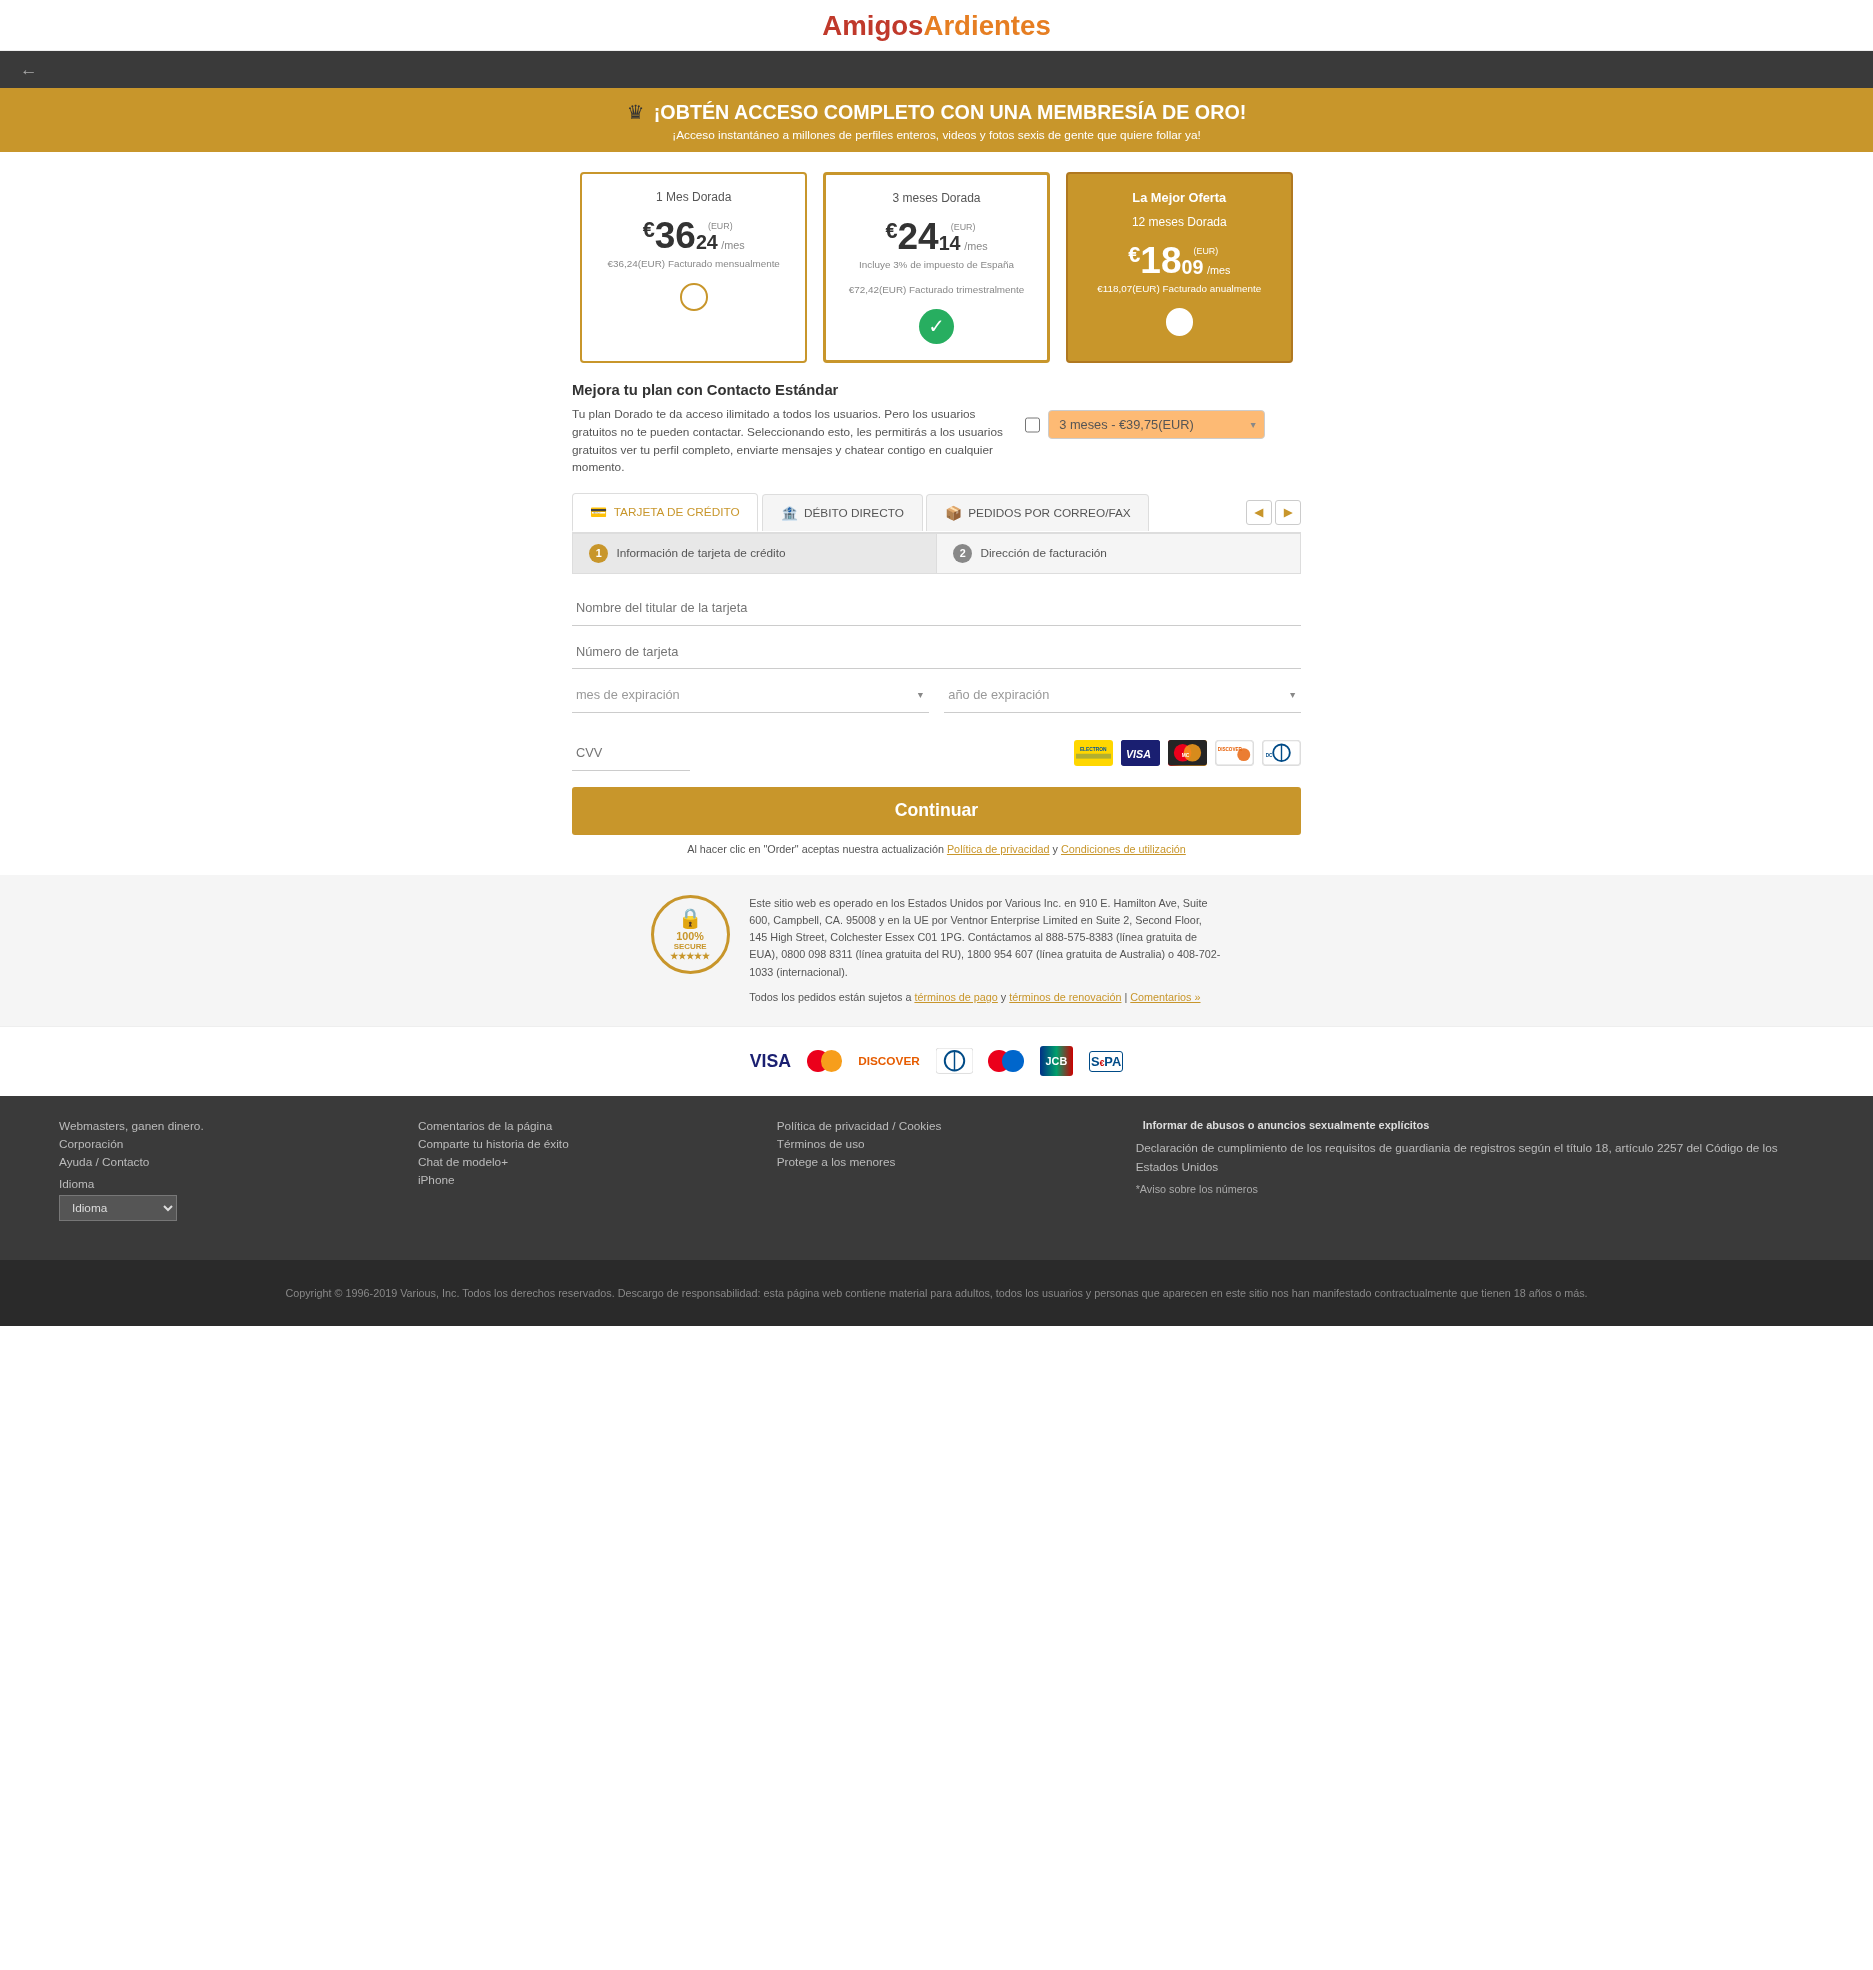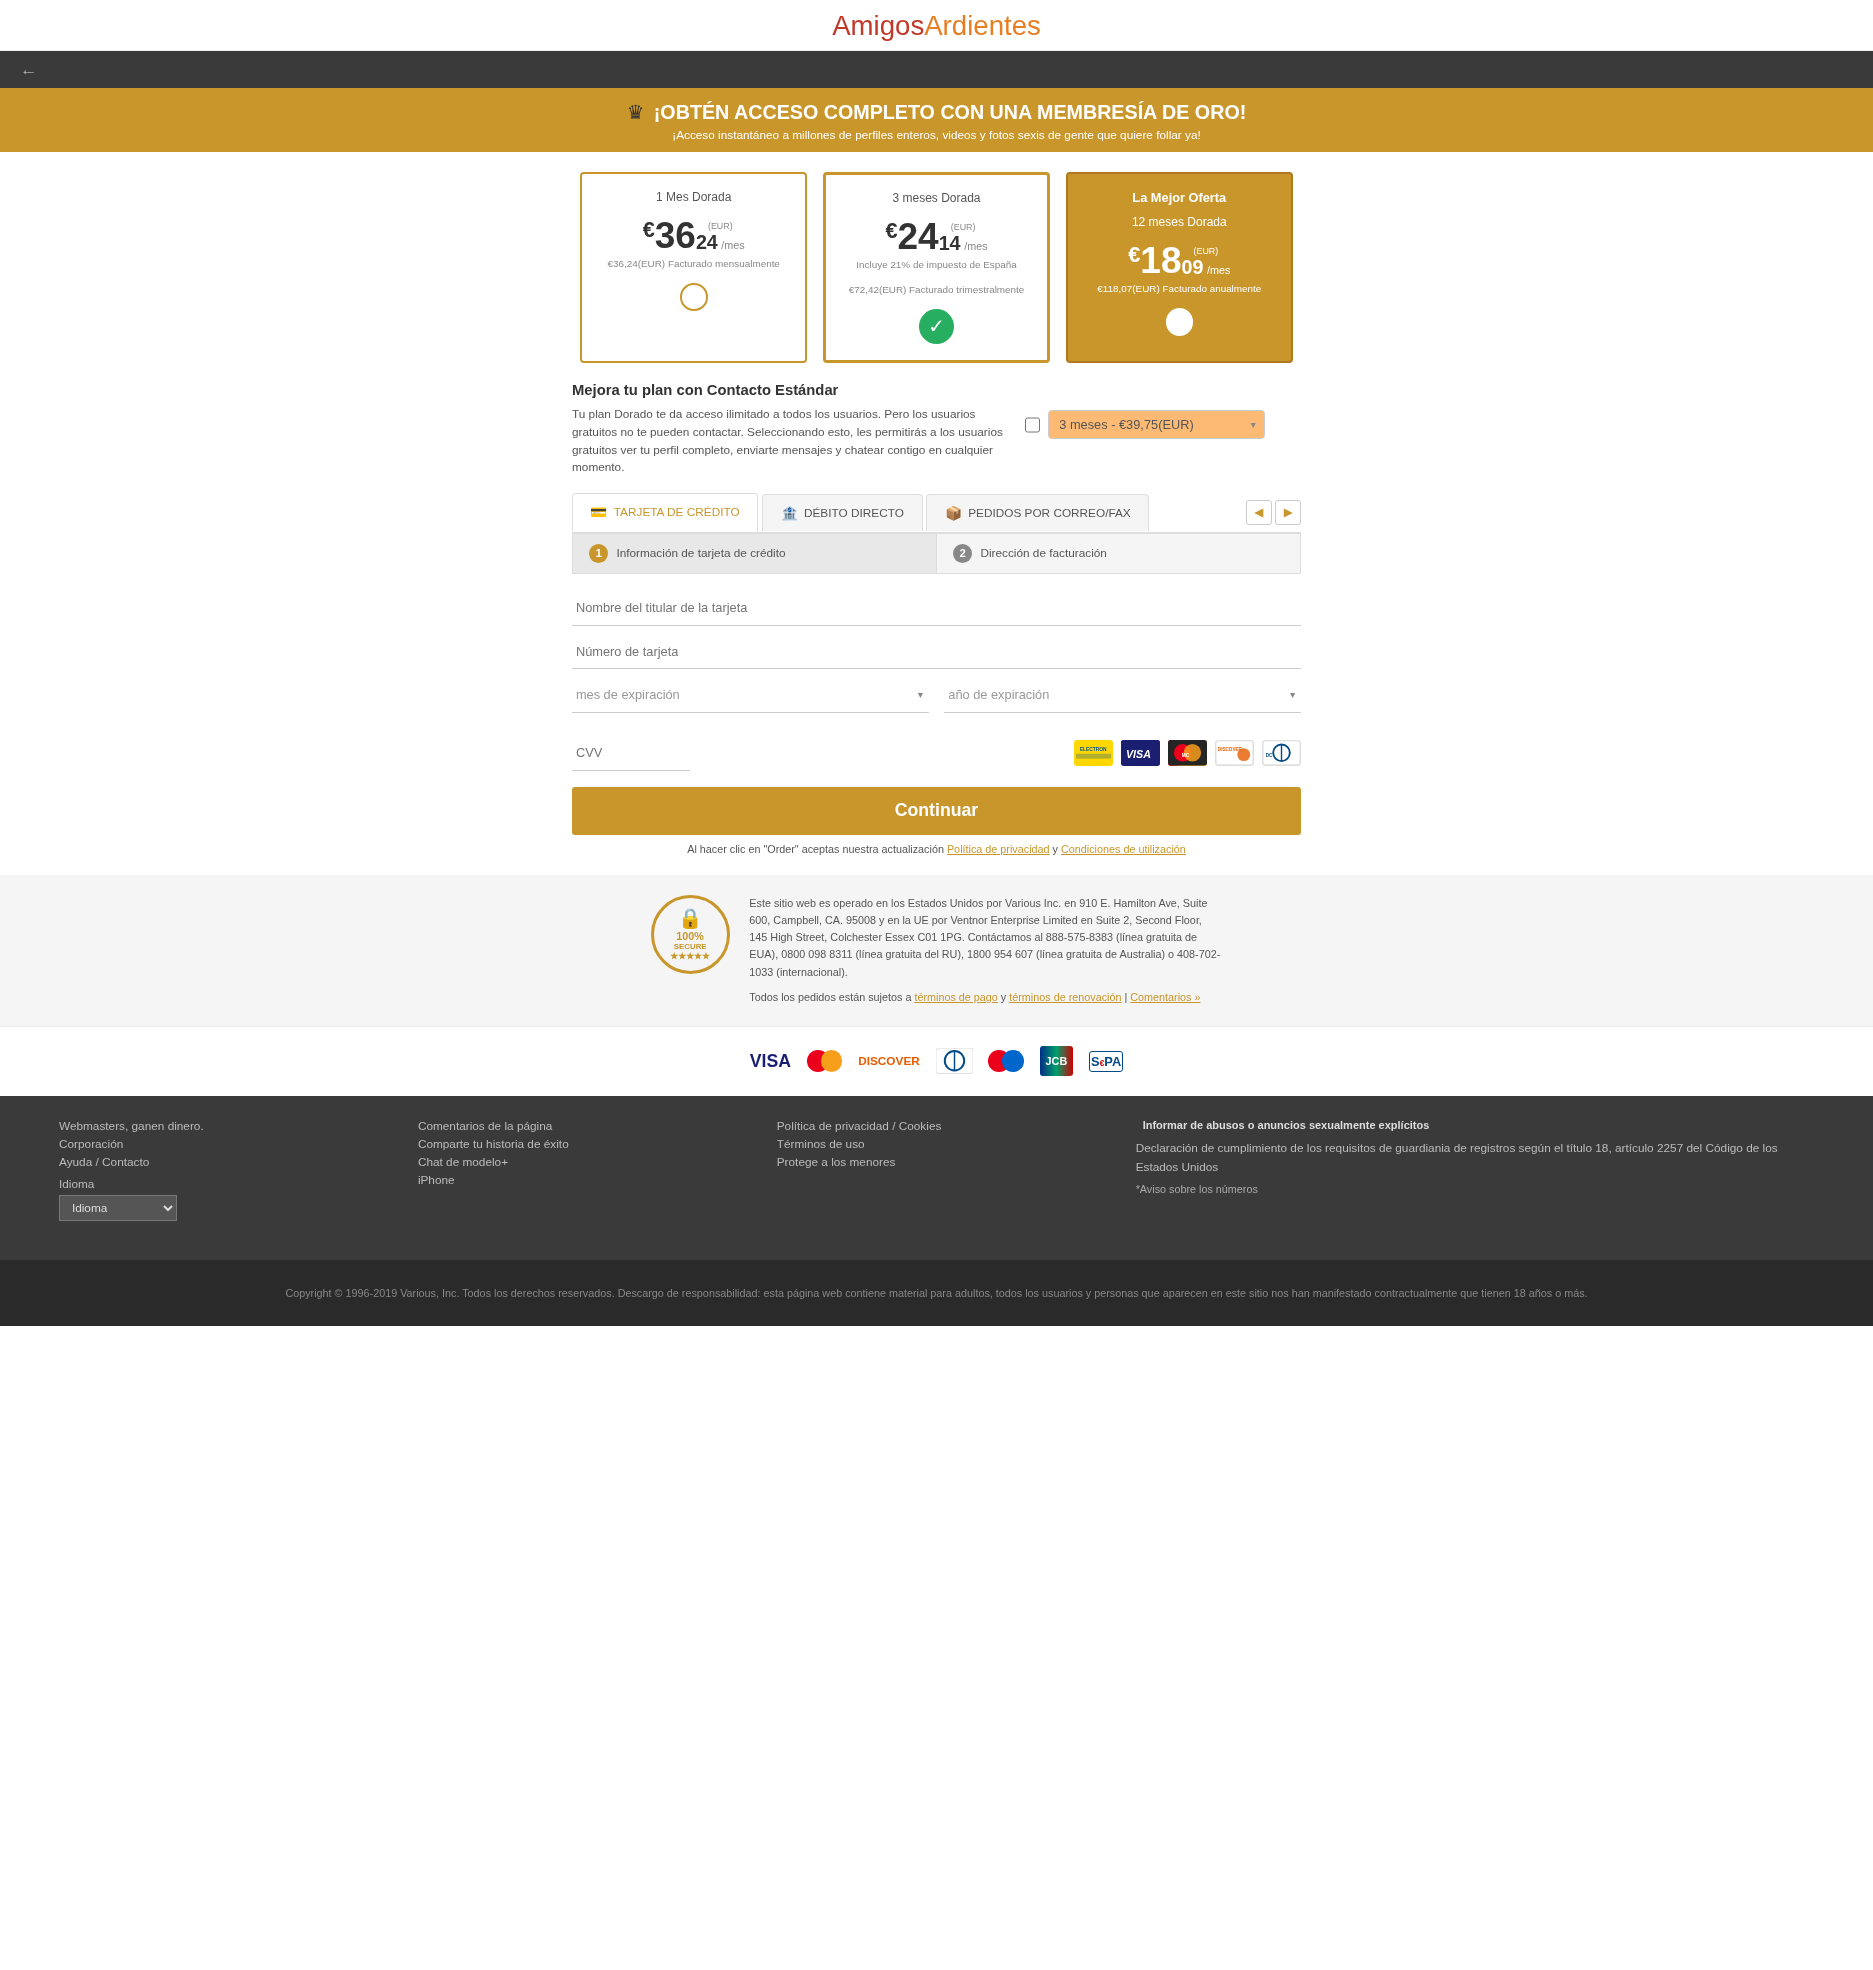--- a/index.html
+++ b/index.html
@@ -7,21 +7,21 @@
 
     
     .site-header {
       text-align: center;
       padding: 9.9px 0 7.9px;
       background: #fff;
       border-bottom: 1px solid #eee;
     }
     .site-header .logo {
       font-size: 27.6px;
-      font-weight: normal;
+      font-weight: bold;
     }
     .logo-amigos { color: #c0392b; }
     .logo-ardientes { color: #e67e22; }
 
     
     .nav-bar {
       background: #3a3a3a;
       padding: 7.9px 19.7px;
       display: flex;
       align-items: center;
@@ -541,21 +541,21 @@
       <span class="currency">€</span>
       <span class="price-main">24</span>
       <div class="price-cents-mes">
         <span class="price-eur-tag">(EUR)</span>
         <div>
           <span class="price-decimal">14</span>
           <span class="price-per-mes">/mes</span>
         </div>
       </div>
     </div>
-    <div class="plan-note">Incluye 21% de impuesto de España</div>
+    <div class="plan-note">Incluye 3% de impuesto de España</div>
     <div class="plan-note">€72,42(EUR) Facturado trimestralmente</div>
     <div class="plan-checkmark">✓</div>
   </div>
 
   <div class="plan-card best-offer">
     <div class="best-offer-label">La Mejor Oferta</div>
     <div class="plan-title">12 meses Dorada</div>
     <div class="plan-price-block">
       <span class="currency">€</span>
       <span class="price-main">18</span>

